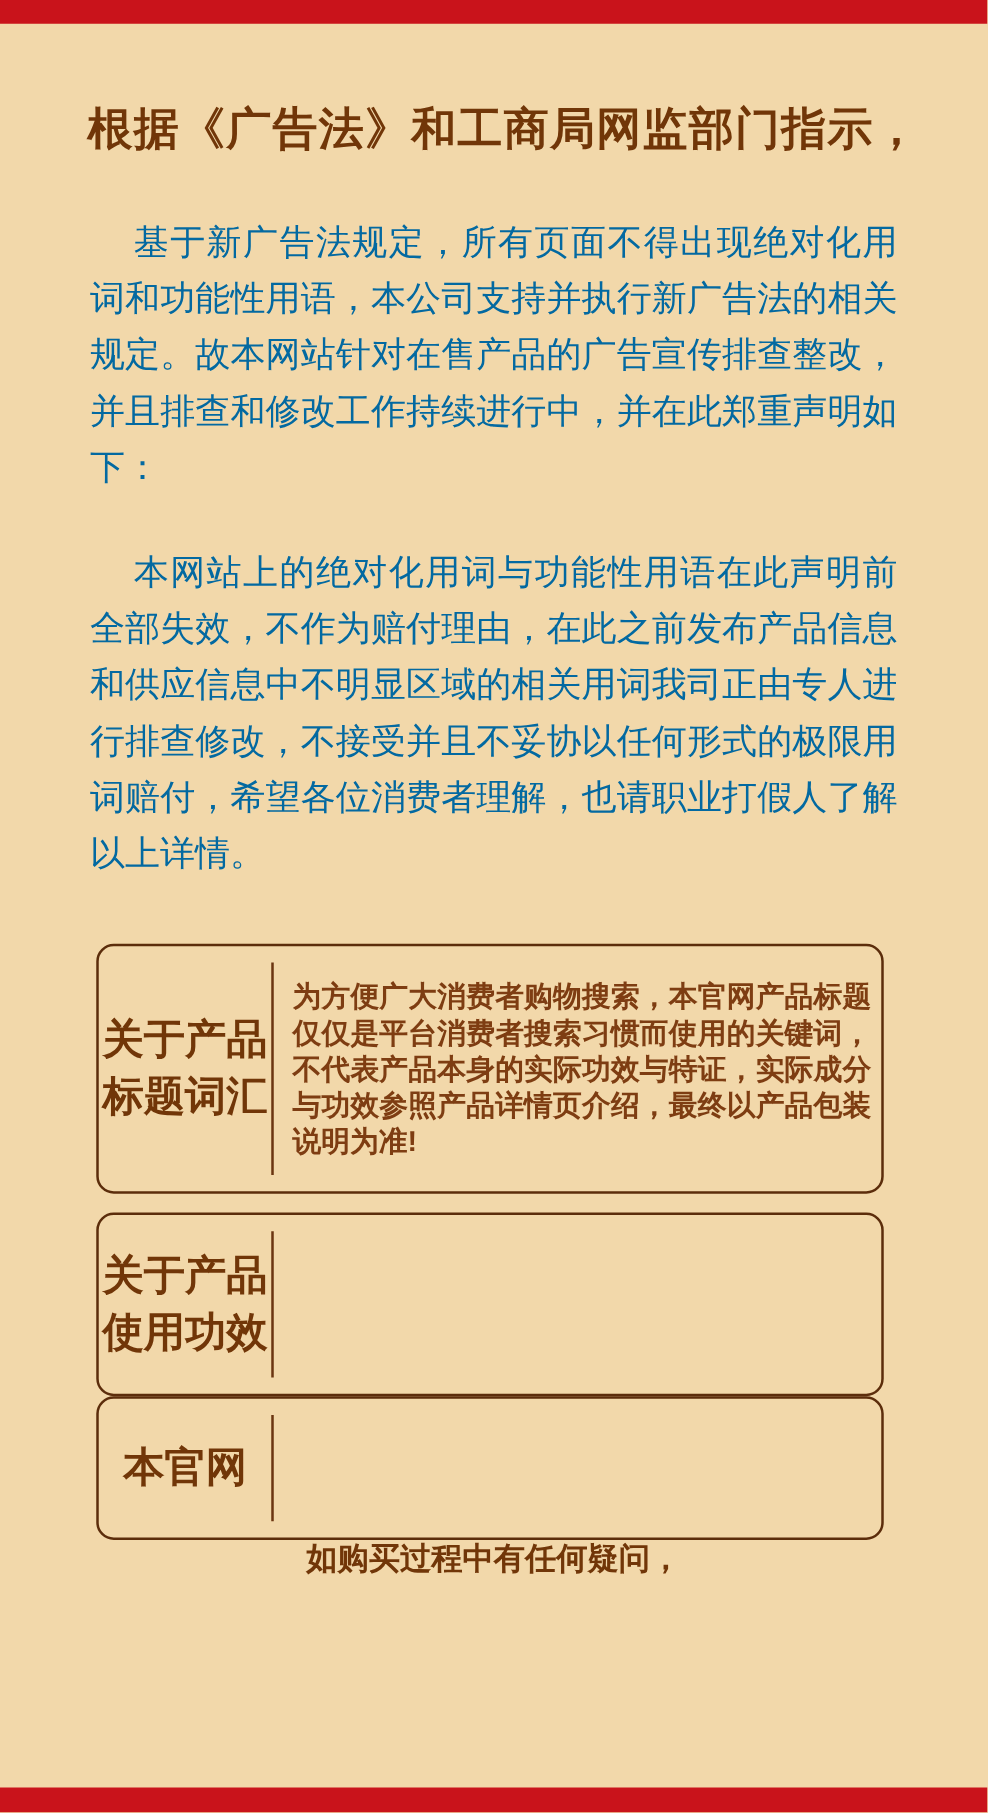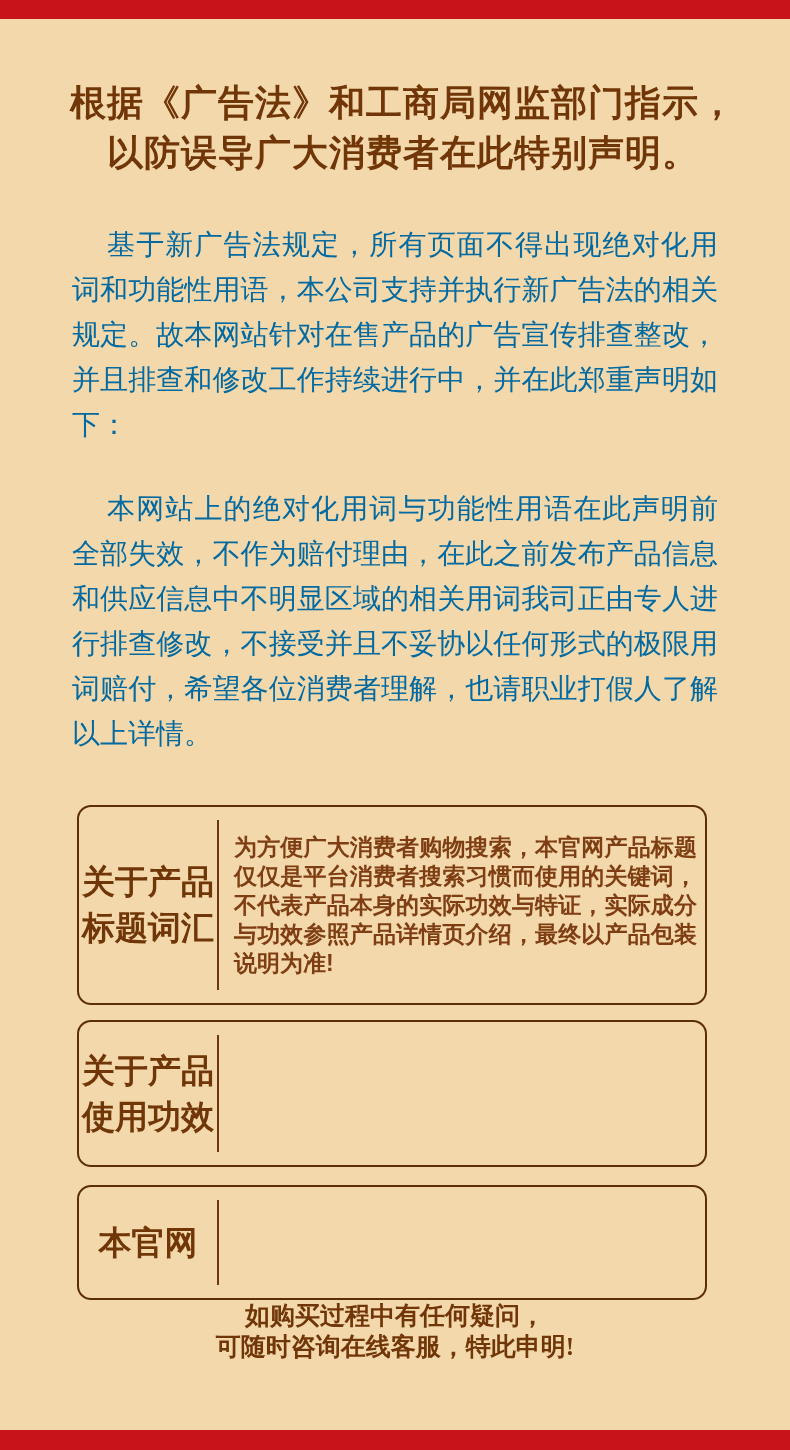--- a/index.html
+++ b/index.html
@@ -45,21 +45,21 @@
     margin-left:77px;
     width:630px;
     border:2px solid #5c2d0b;
     border-radius:14px;
     display:flex;
     align-items:stretch;
     background:transparent;
   }
   .notice-box.b1 { height:200px; }
   .notice-box.b2 { height:147px; margin-top:15px; }
-  .notice-box.b3 { height:115px; margin-top:18px; }
+  .notice-box.b3 { height:115px; }
 
   .box-label {
     width:138px;
     flex:0 0 138px;
     display:flex;
     flex-direction:column;
     justify-content:center;
     align-items:center;
     font-weight:bold;
     font-size:33px;
@@ -94,21 +94,20 @@
   }
   .footer-note .footer-line { display:block; }
 </style>
 </head>
 <body>
 
 <div class="red-bar top"></div>
 
 <h1 class="page-title">
   <span class="title-line">根据《广告法》和工商局网监部门指示，</span>
-  <span class="title-line">以防误导广大消费者在此特别声明。</span>
 </h1>
 
 <p class="para first">基于新广告法规定，所有页面不得出现绝对化用词和功能性用语，本公司支持并执行新广告法的相关规定。故本网站针对在售产品的广告宣传排查整改，并且排查和修改工作持续进行中，并在此郑重声明如下：</p>
 
 <p class="para second">本网站上的绝对化用词与功能性用语在此声明前全部失效，不作为赔付理由，在此之前发布产品信息和供应信息中不明显区域的相关用词我司正由专人进行排查修改，不接受并且不妥协以任何形式的极限用词赔付，希望各位消费者理解，也请职业打假人了解以上详情。</p>
 
 <div class="boxes">
 
   <div class="notice-box b1">
     <div class="box-label">
@@ -133,16 +132,15 @@
     <div class="box-label">
       <span>本官网</span>
     </div>
     <div class="box-divider"></div>
   </div>
 
 </div>
 
 <div class="footer-note">
   <span class="footer-line">如购买过程中有任何疑问，</span>
-  <span class="footer-line">可随时咨询在线客服，特此申明!</span>
 </div>
 
 <div class="red-bar bottom"></div>
 
 </body></html>

